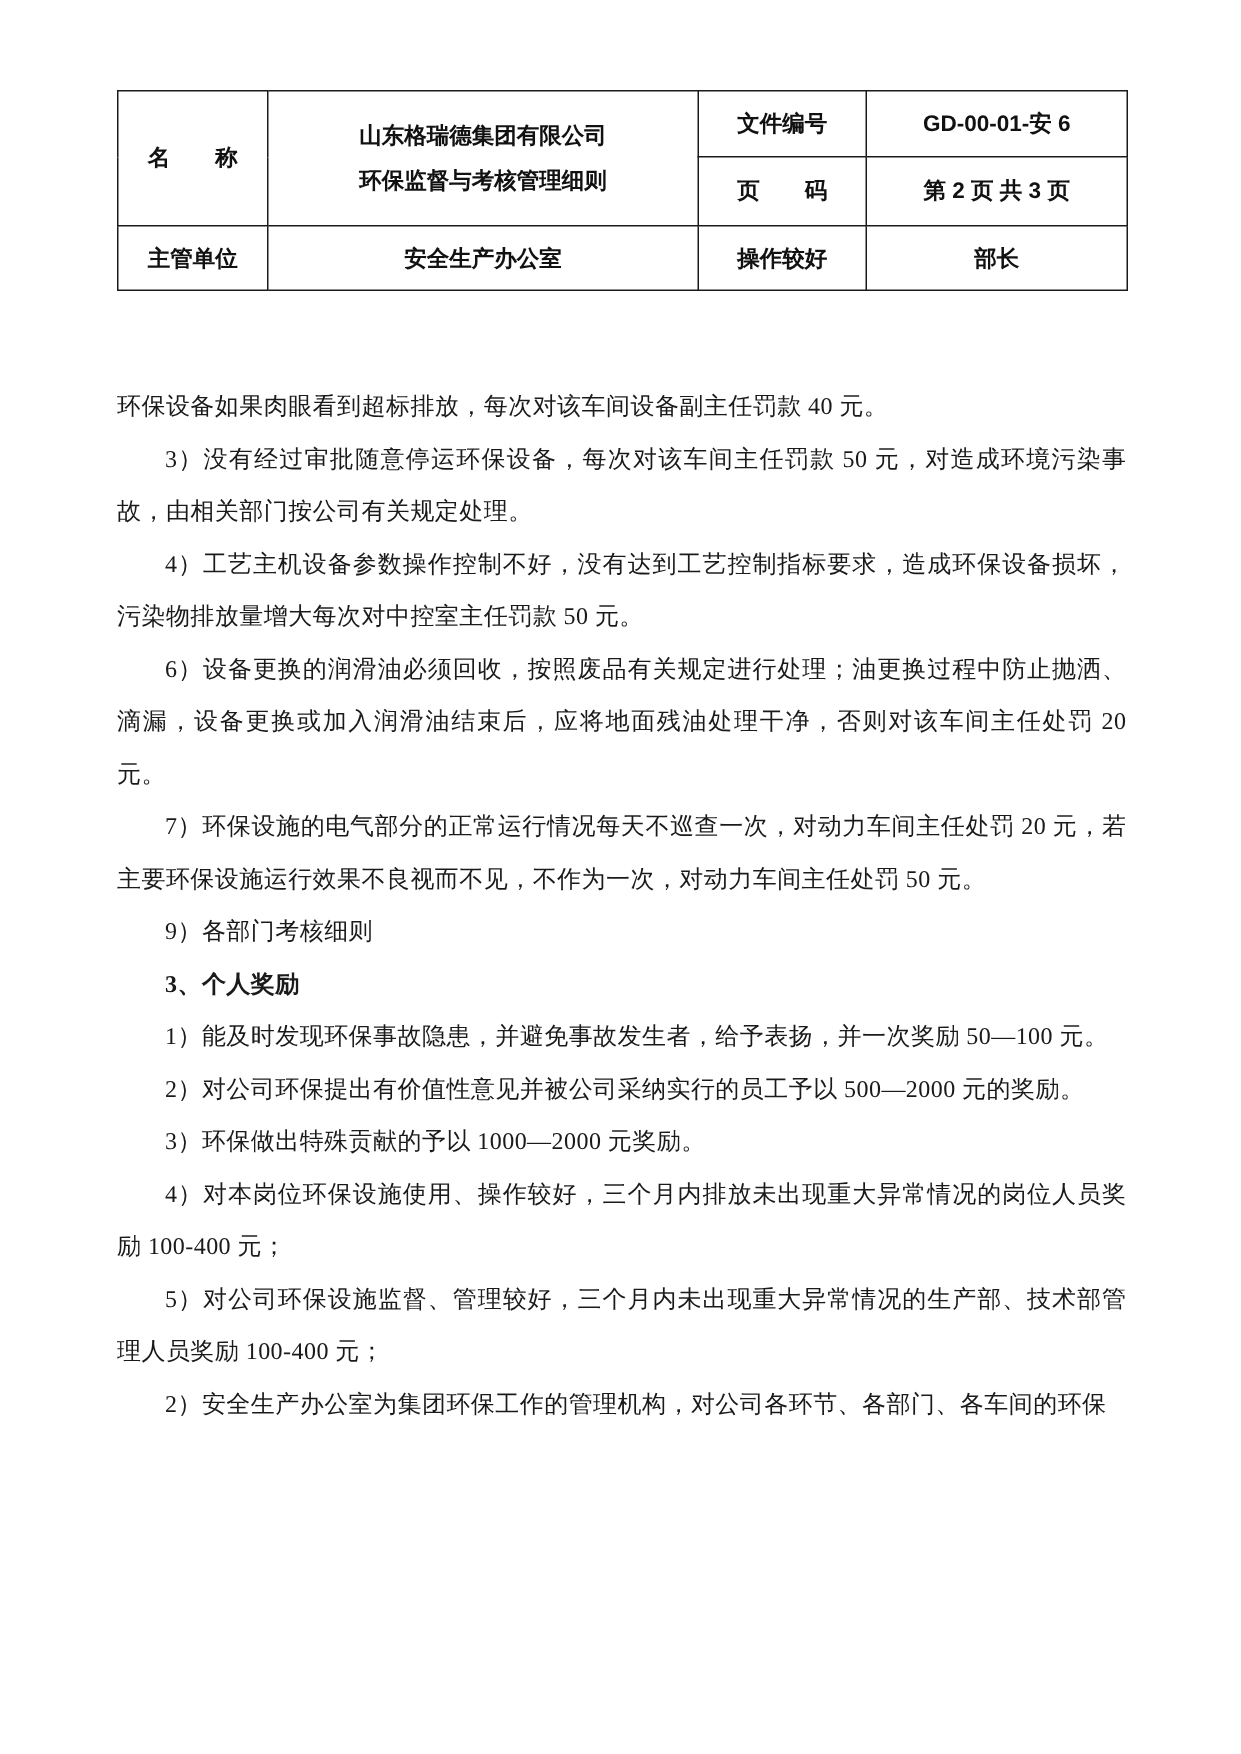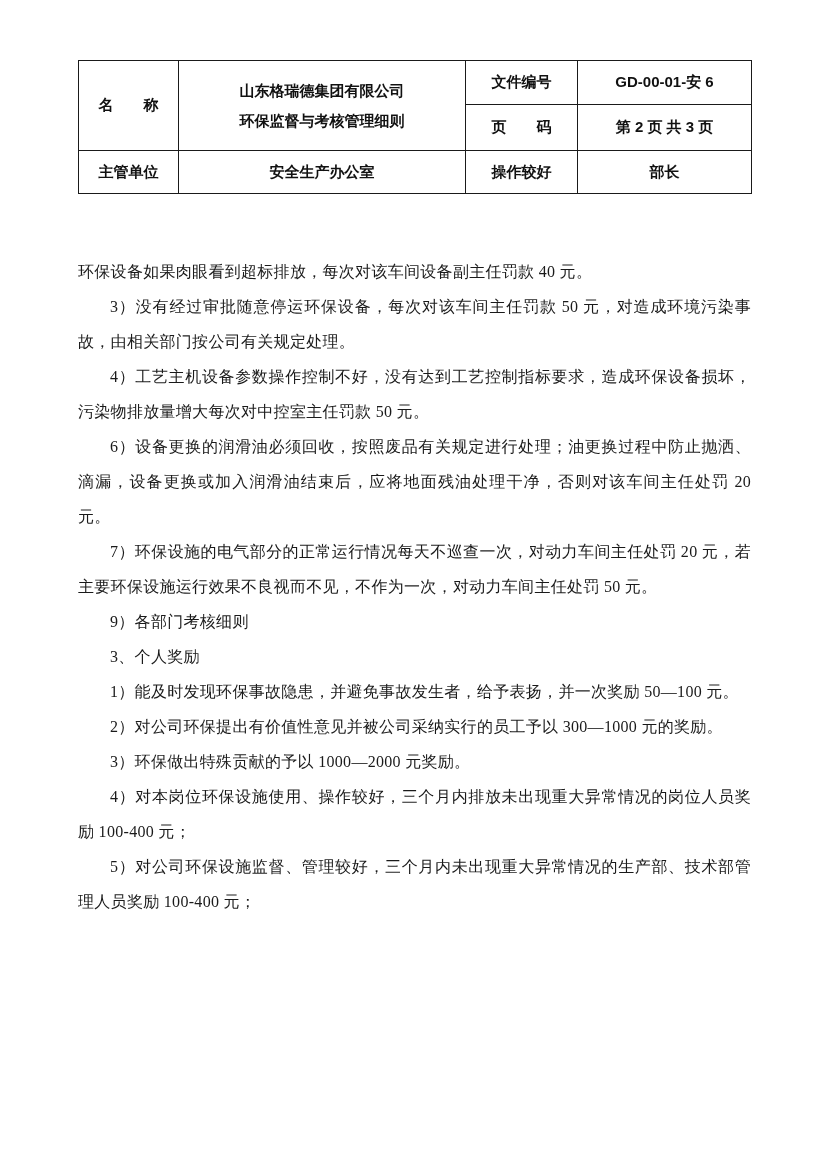--- a/index.html
+++ b/index.html
@@ -49,21 +49,21 @@
   }
   .doc-body p.para {
     margin: 0;
     font-size: 16px;
     line-height: 35px;
     text-align: justify;
     letter-spacing: 0.3px;
   }
   .doc-body p.para:first-child { padding-top: 17px; }
   .doc-body p.para.indent { text-indent: 32px; }
-  .doc-body p.para.bold { font-weight: normal; }
+  .doc-body p.para.bold { font-weight: bold; }
 </style>
 </head>
 <body>
 
 <div class="page">
 
   <table class="doc-header">
     <colgroup>
       <col style="width:100px">
       <col style="width:287px">
@@ -113,19 +113,20 @@
 
   <div class="doc-body">
       <p class="para">环保设备如果肉眼看到超标排放，每次对该车间设备副主任罚款 40 元。</p>
       <p class="para indent">3）没有经过审批随意停运环保设备，每次对该车间主任罚款 50 元，对造成环境污染事故，由相关部门按公司有关规定处理。</p>
       <p class="para indent">4）工艺主机设备参数操作控制不好，没有达到工艺控制指标要求，造成环保设备损坏，污染物排放量增大每次对中控室主任罚款 50 元。</p>
       <p class="para indent">6）设备更换的润滑油必须回收，按照废品有关规定进行处理；油更换过程中防止抛洒、滴漏，设备更换或加入润滑油结束后，应将地面残油处理干净，否则对该车间主任处罚 20 元。</p>
       <p class="para indent">7）环保设施的电气部分的正常运行情况每天不巡查一次，对动力车间主任处罚 20 元，若主要环保设施运行效果不良视而不见，不作为一次，对动力车间主任处罚 50 元。</p>
       <p class="para indent">9）各部门考核细则</p>
       <p class="para indent bold">3、个人奖励</p>
       <p class="para indent">1）能及时发现环保事故隐患，并避免事故发生者，给予表扬，并一次奖励 50—100 元。</p>
-      <p class="para indent">2）对公司环保提出有价值性意见并被公司采纳实行的员工予以 300—1000 元的奖励。</p>
+      <p class="para indent">2）对公司环保提出有价值性意见并被公司采纳实行的员工予以 500—2000 元的奖励。</p>
       <p class="para indent">3）环保做出特殊贡献的予以 1000—2000 元奖励。</p>
       <p class="para indent">4）对本岗位环保设施使用、操作较好，三个月内排放未出现重大异常情况的岗位人员奖励 100-400 元；</p>
       <p class="para indent">5）对公司环保设施监督、管理较好，三个月内未出现重大异常情况的生产部、技术部管理人员奖励 100-400 元；</p>
+      <p class="para indent">2）安全生产办公室为集团环保工作的管理机构，对公司各环节、各部门、各车间的环保</p>
     </div>
 
 </div>
 
 </body></html>

